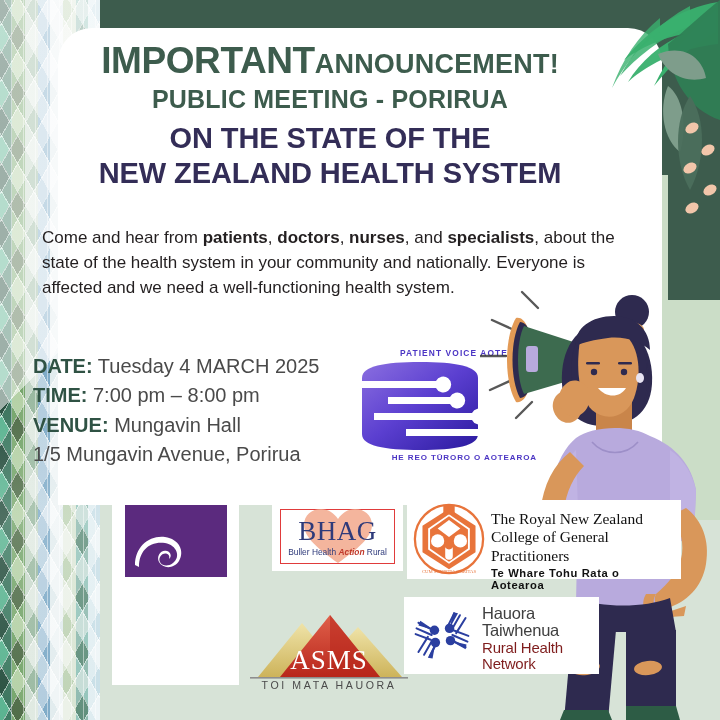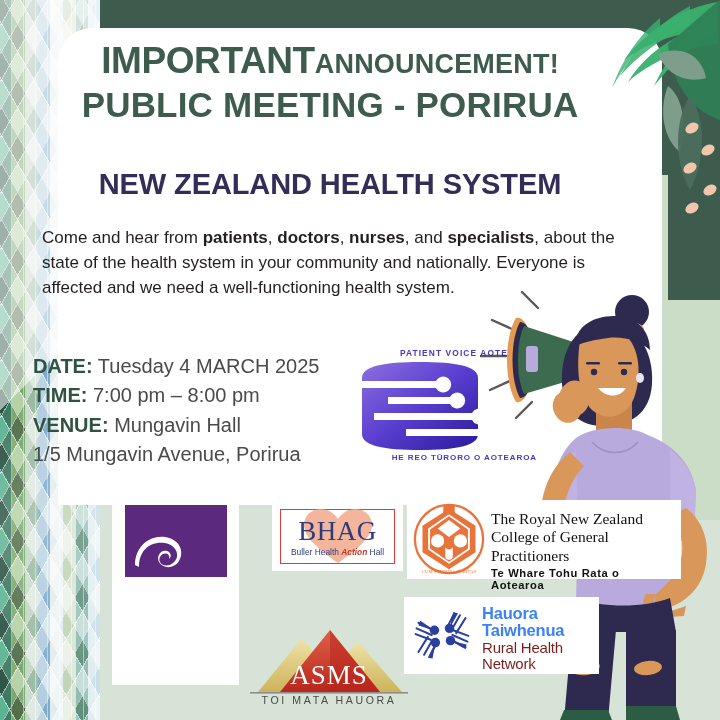--- a/index.html
+++ b/index.html
@@ -52,21 +52,21 @@
   .sagecol   { position:absolute; right:52px; top:175px; width:44px; height:345px; background:#cbddc7; }
   .sagecol2  { position:absolute; right:0;  top:300px; width:58px; height:220px; background:#cbddc7; }
 
   
   .person { position:absolute; left:480px; top:272px; width:240px; height:448px; }
 
   
   .headings { position:absolute; left:40px; top:42px; width:580px; text-align:center; }
   .h-line1 { font-size:37px; font-weight:bold; letter-spacing:-.4px; color:#3d5c4d; line-height:1.04; }
   .h-line1 .small { font-size:27px; letter-spacing:.2px; }
-  .h-line2 { font-size:35px; font-weight:bold; color:#3d5c4d; letter-spacing:.2px; margin-top:5px;}
+  .h-line2 { font-size:25px; font-weight:bold; color:#3d5c4d; letter-spacing:.2px; margin-top:5px;}
   .h-line3 { font-size:29px; font-weight:bold; color:#332d57; letter-spacing:-.1px; margin-top:7px; line-height:1.18;}
 
   .body-copy {
     position:absolute; left:42px; top:226px; width:585px;
     font-size:17px; line-height:1.47; color:#231f20;
   }
   .body-copy b { font-weight:bold; }
 
   .details {
     position:absolute; left:33px; top:352px; width:340px;
@@ -84,36 +84,36 @@
   }
   .pva .top-t { top:0; }
   .pva .bot-t { bottom:2px; font-size:8px; letter-spacing:.9px; }
 
   
   .logo-box { position:absolute; background:#fff; }
   .lb-nzno { left:112px; top:495px; width:127px; height:190px; }
   .lb-bhag { left:272px; top:502px; width:131px; height:69px; }
   .lb-rnz  { left:407px; top:500px; width:274px; height:79px; }
   .lb-haur { left:404px; top:597px; width:195px; height:77px; }
-  .lb-asms { left:250px; top:620px; width:158px; height:88px; background:transparent; }
+  .lb-asms { left:250px; top:605px; width:158px; height:88px; background:transparent; }
 
   .nzno-txt  { text-align:center; color:#5b5b5f; font-size:12.5px; letter-spacing:.4px; line-height:1.16; }
   .nzno-b    { color:#5b2a7e; font-weight:bold; font-size:17.5px; letter-spacing:.3px; font-family:"Liberation Serif", serif;}
   .nzno-rule { height:2px; background:#5b2a7e; margin:4px 8px; }
   .nzno-small{ font-size:9px; letter-spacing:.4px; color:#5b5b5f; }
   .nzno-top  { color:#5b5b5f; font-size:12.5px; letter-spacing:.5px; }
 
   .bhag-main { font-family:"Liberation Serif", serif; color:#2e3a7a; font-size:27px; letter-spacing:.5px; font-weight:normal; }
   .bhag-sub  { font-size:8.4px; color:#2e3a7a; }
   .bhag-sub i{ color:#c0392b; font-weight:bold; }
 
   .rnz-1 { font-family:"Liberation Serif", serif; font-size:15.5px; color:#111; line-height:1.18; }
   .rnz-2 { font-size:11.2px; color:#111; font-weight:bold; letter-spacing:.6px; margin-top:2px;}
 
-  .hau-1 { color:#3b82f6; font-weight:bold; font-size:16.5px; line-height:1.06; letter-spacing:-.2px;}
+  .hau-1 { color:#404040; font-weight:normal; font-size:16.5px; line-height:1.06; letter-spacing:-.2px;}
   .hau-2 { color:#7f1d1d; font-size:15px; line-height:1.08; letter-spacing:-.2px;}
 
   .asms-word { position:absolute; left:0; right:0; top:40px; text-align:center;
                font-family:"Liberation Serif", serif; color:#fff; font-size:27px; letter-spacing:1px; }
   .asms-sub  { position:absolute; left:0; right:0; bottom:2px; text-align:center;
                color:#4a4a4a; font-size:10.6px; letter-spacing:2.6px; }
 </style>
 </head>
 <body>
 
@@ -156,21 +156,21 @@
       <ellipse cx="152" cy="208" rx="7" ry="5" transform="rotate(-30 152 208)"></ellipse>
     </g>
   </svg>
 
   <div class="headings">
     <div class="h-line1">
       <span>IMPORTANT</span><span class="small">ANNOUNCEMENT!</span>
     </div>
     <div class="h-line2">PUBLIC MEETING - PORIRUA</div>
     <div class="h-line3">
-      <br>
+      <span>ON THE STATE OF THE</span><br>
       <span>NEW ZEALAND HEALTH SYSTEM</span>
     </div>
   </div>
 
   <p class="body-copy"><span>Come and hear from </span><b>patients</b><span>, </span><b>doctors</b><span>, </span><b>nurses</b><span>, and </span><b>specialists</b><span>, about the state of the health system in your community and nationally. Everyone is affected and we need a well-functioning health system.</span></p>
 
   <div class="details">
     <div>
       <span class="lbl">DATE:</span>
       <span class="val">Tuesday 4 MARCH 2025</span>
@@ -283,21 +283,21 @@
     </svg>
   </div>
 
   <div class="logo-box lb-bhag">
     <div style="position:absolute;inset:7px 8px;border:1.8px solid #e03b3b;"></div>
     <svg viewBox="0 0 120 62" width="120" height="62" style="position:absolute;left:6px;top:3px">
       <path d="M60 58 C40 44 26 32 26 20 C26 10 34 4 43 4 C50 4 56 8 60 14 C64 8 70 4 77 4 C86 4 94 10 94 20 C94 32 80 44 60 58 Z" fill="#f2a88c" opacity=".85"></path>
     </svg>
     <div style="position:absolute;left:0;right:0;top:14px;text-align:center">
       <div class="bhag-main">BHAG</div>
-      <div class="bhag-sub"><span>Buller Health </span><i>Action</i><span> Hall</span></div>
+      <div class="bhag-sub"><span>Buller Health </span><i>Action</i><span> Rural</span></div>
     </div>
   </div>
 
   <div class="logo-box lb-rnz">
     <svg viewBox="0 0 76 76" width="72" height="72" style="position:absolute;left:6px;top:3px">
       <circle cx="38" cy="38" r="36" fill="none" stroke="#e8743b" stroke-width="2.4"></circle>
       <path d="M38 6 L66 24 L66 52 L38 70 L10 52 L10 24 Z" fill="#e8743b"></path>
       <path d="M38 12 L60 27 L60 49 L38 64 L16 49 L16 27 Z" fill="#ffffff"></path>
       <path d="M38 14 L58 28 L58 48 L38 62 L18 48 L18 28 Z" fill="#e8743b"></path>
       <g fill="#ffffff">

